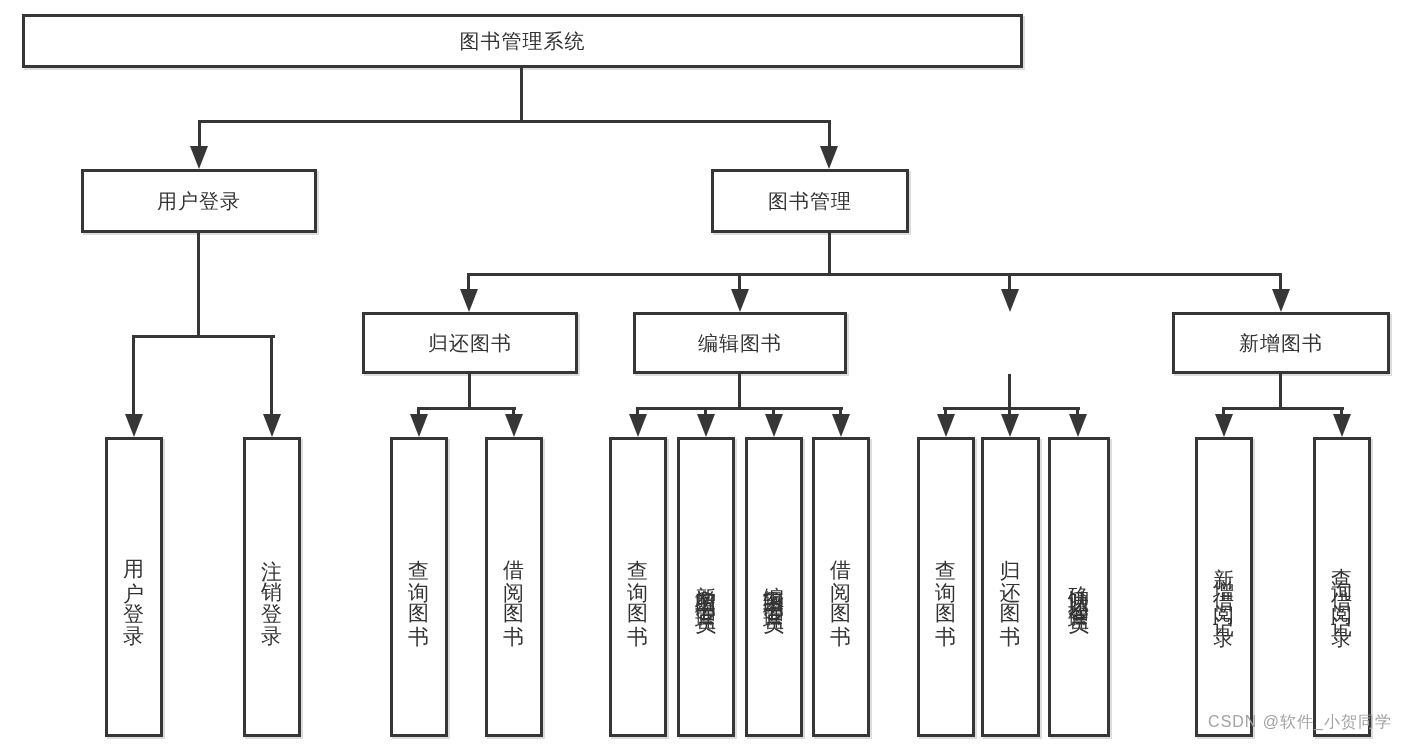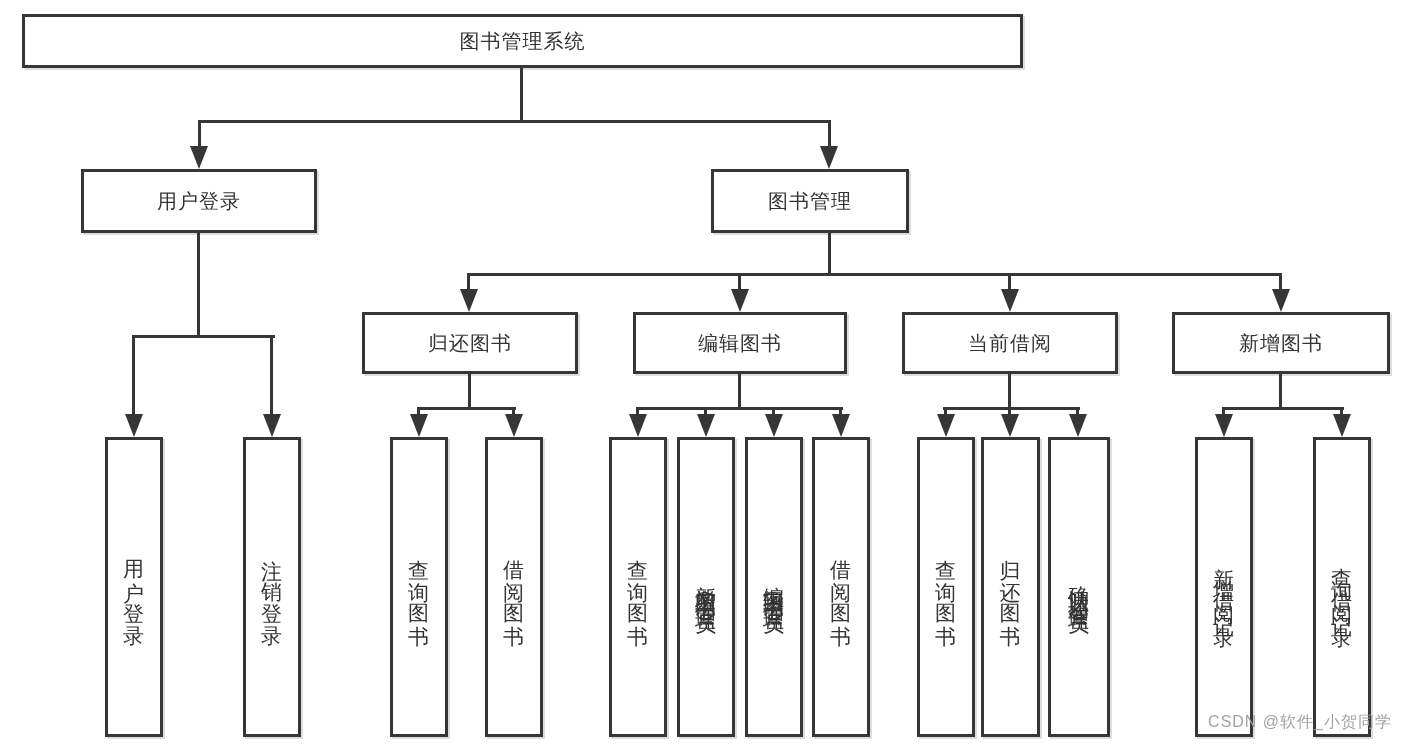--- a/index.html
+++ b/index.html
@@ -104,23 +104,20 @@
   <div class="arrow" style="left:731px;top:289px"></div>
   <div class="arrow" style="left:1001px;top:289px"></div>
   <div class="arrow" style="left:1272px;top:289px"></div>
 
   <div class="box hbox" style="left:362px;top:312px;width:216px;height:62px">
     <span class="lbl">归还图书</span>
   </div>
   <div class="box hbox" style="left:633px;top:312px;width:214px;height:62px">
     <span class="lbl">编辑图书</span>
   </div>
-  <div class="box hbox" style="left:902px;top:312px;width:216px;height:62px">
-    <span class="lbl">当前借阅</span>
-  </div>
   <div class="box hbox" style="left:1172px;top:312px;width:218px;height:62px">
     <span class="lbl">新增图书</span>
   </div>
 
   <div class="cline" style="left:468px;top:374px;width:3px;height:35px"></div>
   <div class="cline" style="left:417px;top:407px;width:99px;height:3px"></div>
   <div class="cline" style="left:417px;top:407px;width:3px;height:10px"></div>
   <div class="cline" style="left:512px;top:407px;width:3px;height:10px"></div>
   <div class="arrow" style="left:410px;top:414px"></div>
   <div class="arrow" style="left:505px;top:414px"></div>

